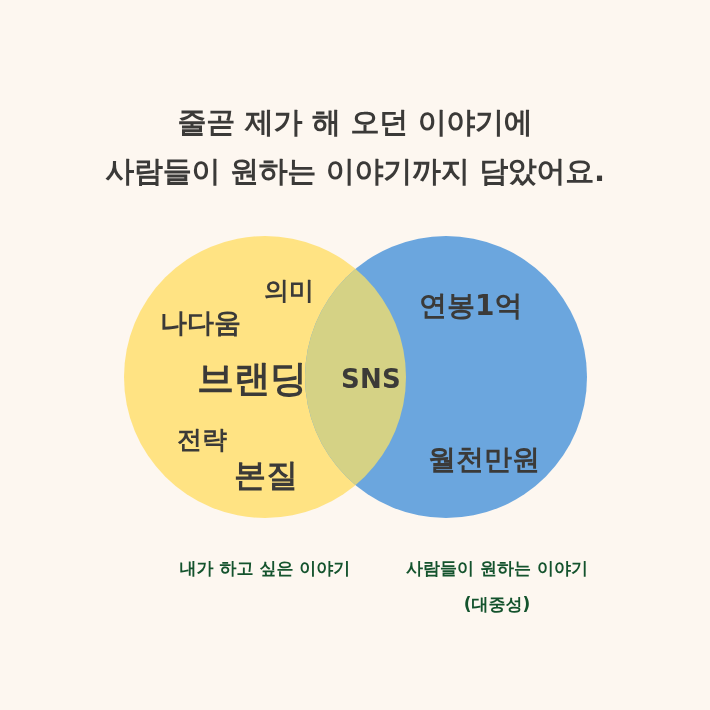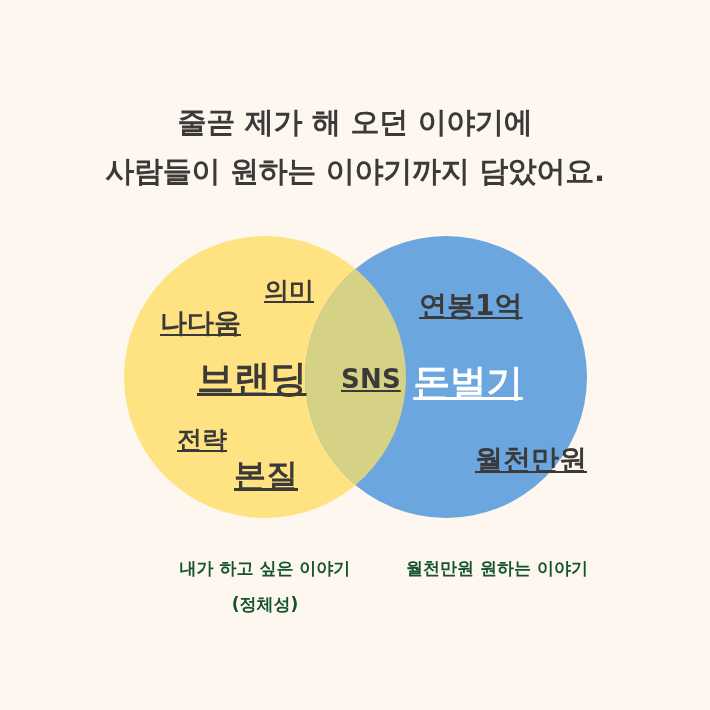--- a/index.html
+++ b/index.html
@@ -47,34 +47,33 @@
     height: 710px;
   }
 
   
   .venn-label {
     position: absolute;
     white-space: nowrap;
     color: #3b3a38;
     font-weight: 700;
     line-height: 1;
-    text-decoration: underline;
   }
 
   .lbl-uimi       { left: 264px; top: 278px; font-size: 25px; }
   .lbl-nadaum     { left: 160px; top: 309px; font-size: 27px; }
   .lbl-branding   { left: 197px; top: 360px; font-size: 37px; letter-spacing: -0.5px; }
   .lbl-jeonryak   { left: 177px; top: 427px; font-size: 25px; }
   .lbl-bonjil     { left: 234px; top: 459px; font-size: 32px; }
 
   .lbl-sns        { left: 341px; top: 366px; font-size: 26px; letter-spacing: 0.2px; }
 
   .lbl-yeonbong   { left: 419px; top: 292px; font-size: 28px; }
   .lbl-donbeolgi  { left: 468px; top: 364px; font-size: 37px; color: #ffffff; letter-spacing: -0.5px; transform: translateX(-50%); }
-  .lbl-wolcheon   { left: 428px; top: 446px; font-size: 28px; margin-left: 47px; }
+  .lbl-wolcheon   { left: 428px; top: 446px; font-size: 28px; }
 
   
   .caption {
     position: absolute;
     top: 550px;
     width: 300px;
     text-align: center;
     color: #14532d;
     font-size: 17px;
     font-weight: 700;
@@ -109,24 +108,23 @@
 
   <span class="venn-label lbl-uimi">의미</span>
   <span class="venn-label lbl-nadaum">나다움</span>
   <span class="venn-label lbl-branding">브랜딩</span>
   <span class="venn-label lbl-jeonryak">전략</span>
   <span class="venn-label lbl-bonjil">본질</span>
 
   <span class="venn-label lbl-sns">SNS</span>
 
   <span class="venn-label lbl-yeonbong">연봉1억</span>
-  <span class="venn-label lbl-donbeolgi">돈벌기</span>
   <span class="venn-label lbl-wolcheon">월천만원</span>
 
   <div class="caption" id="caption-left">
     <span class="cap-line">내가 하고 싶은 이야기</span>
-    <span class="cap-line">(정체성)</span>
   </div>
   <div class="caption" id="caption-right">
-    <span class="cap-line">월천만원 원하는 이야기</span>
+    <span class="cap-line">사람들이 원하는 이야기</span>
+    <span class="cap-line">(대중성)</span>
   </div>
 
 </div>
 
 </body></html>

